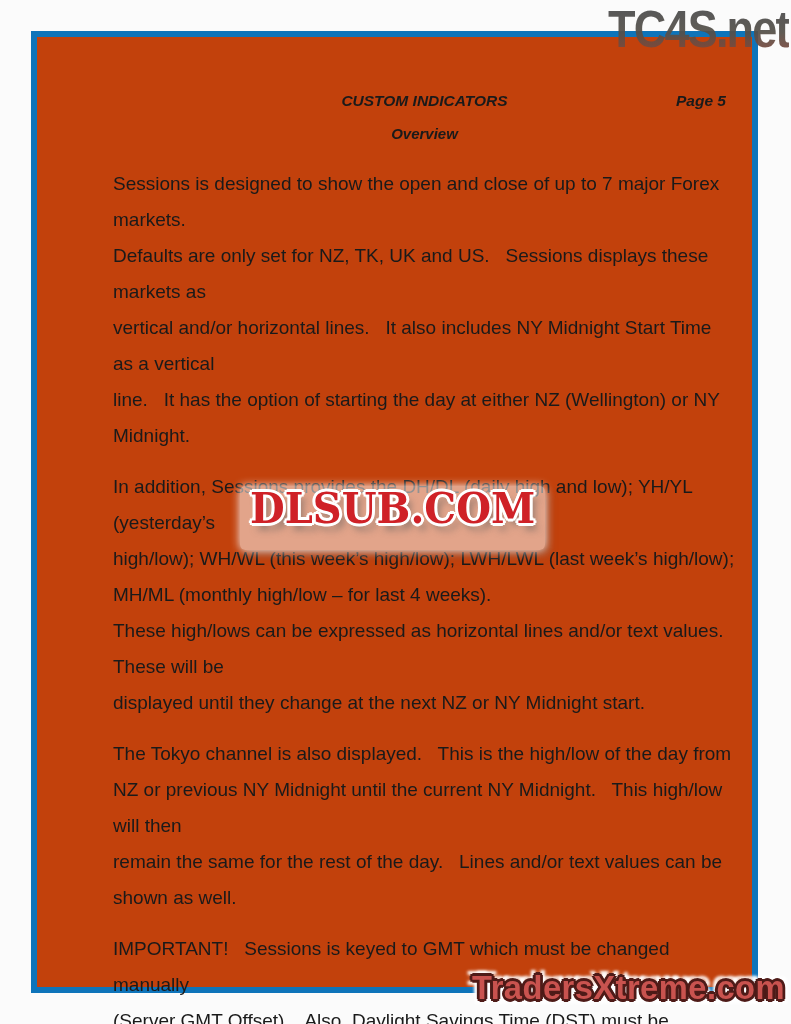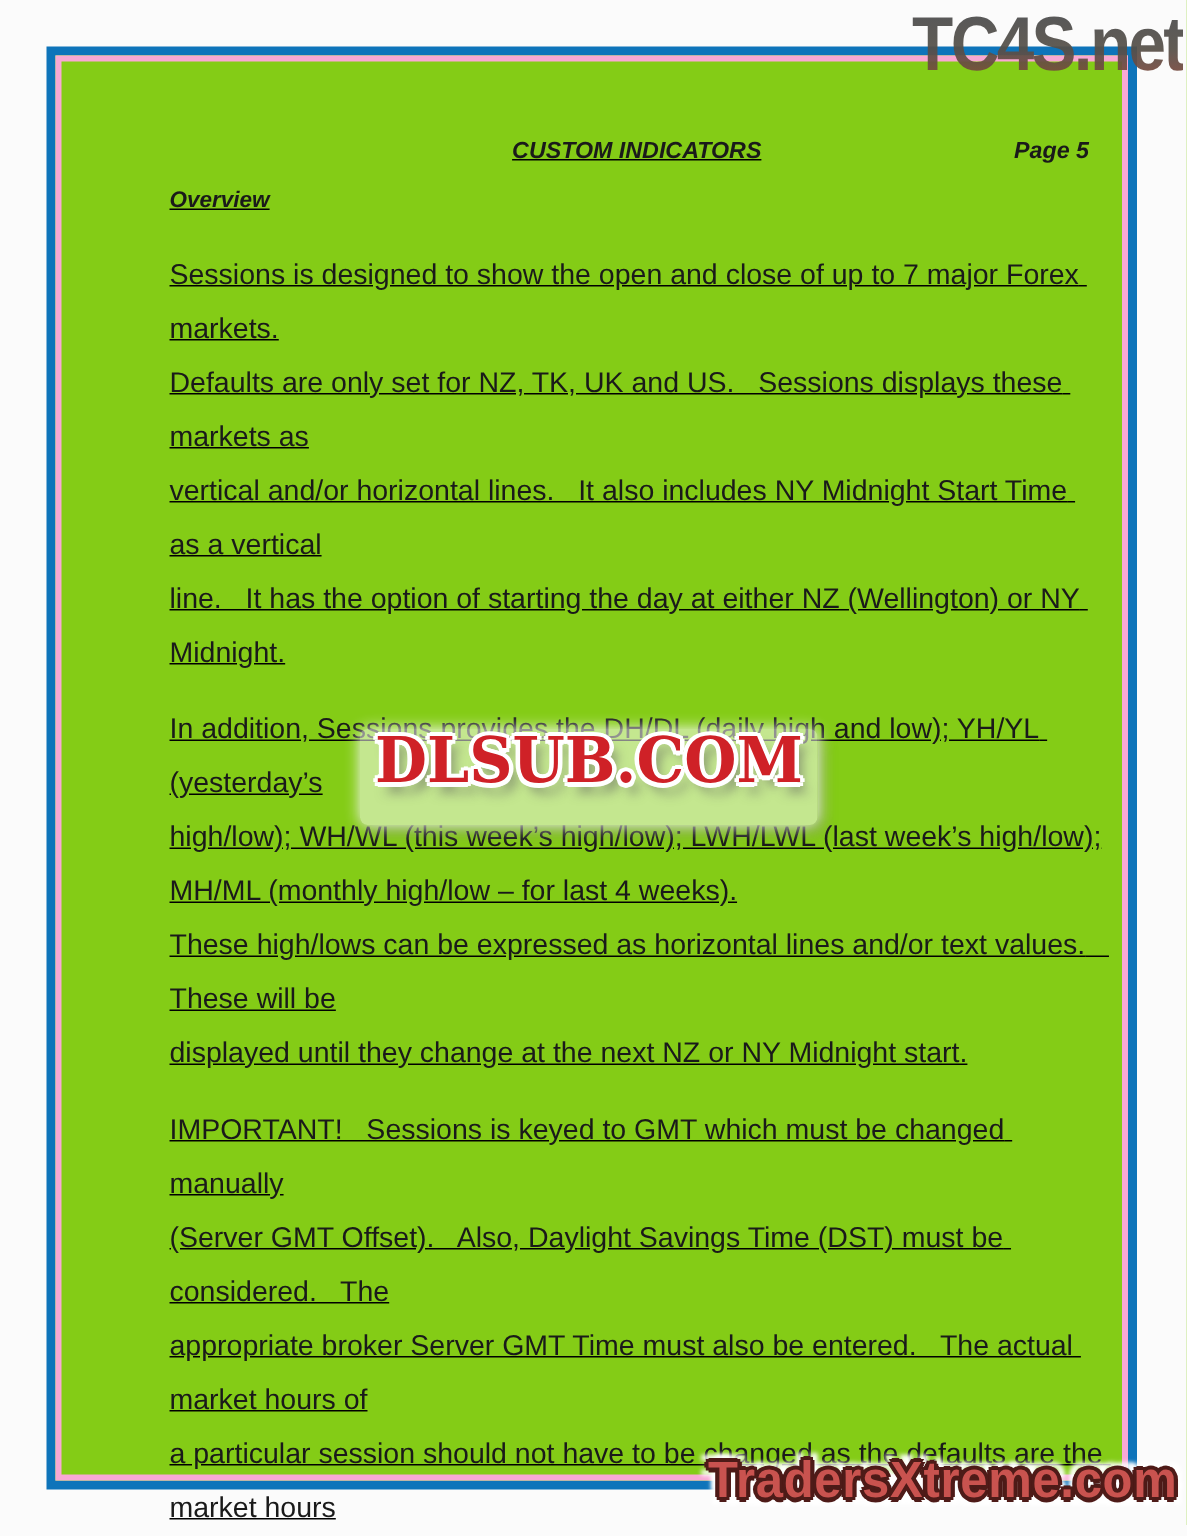--- a/index.html
+++ b/index.html
@@ -24,23 +24,22 @@
     width: 727px;
     height: 962px;
     box-sizing: border-box;
     border: 6px solid #0e74ba;
     background: #ffffff;
   }
   .page-inner {
     width: 100%;
     height: 100%;
     box-sizing: border-box;
-    border: 4px solid #f9a8d4;
-    background: #84cc16;
-    text-decoration: underline;
+    border: 4px solid #c2410c;
+    background: #c2410c;
   }
   .content {
     box-sizing: border-box;
     padding: 50px 12px 0 72px;
     color: #1a1a1a;
     font-size: 15px;
   }
   .doc-header {
     position: relative;
     text-align: center;
@@ -59,21 +58,21 @@
   }
   .section-title {
     text-align: center;
     font-weight: bold;
     font-style: italic;
     font-size: 15.5px;
     line-height: 20px;
     margin-top: 24px;
   }
   .subsection-title {
-    text-align: left;
+    text-align: center;
     font-weight: bold;
     font-style: italic;
     font-size: 15px;
     line-height: 20px;
     margin-top: 13px;
   }
   .body-block {
     margin-top: 22px;
   }
   .bodytext {
@@ -163,20 +162,23 @@
         <div class="body-block">
           <p class="bodytext">Sessions is designed to show the open and close of up to 7 major Forex markets.
 Defaults are only set for NZ, TK, UK and US.   Sessions displays these markets as
 vertical and/or horizontal lines.   It also includes NY Midnight Start Time as a vertical
 line.   It has the option of starting the day at either NZ (Wellington) or NY Midnight.</p>
           <p class="bodytext">In addition, Sessions provides the DH/DL (daily high and low); YH/YL (yesterday’s
 high/low); WH/WL (this week’s high/low); LWH/LWL (last week’s high/low);
 MH/ML (monthly high/low – for last 4 weeks).
 These high/lows can be expressed as horizontal lines and/or text values.   These will be
 displayed until they change at the next NZ or NY Midnight start.</p>
+          <p class="bodytext">The Tokyo channel is also displayed.   This is the high/low of the day from
+NZ or previous NY Midnight until the current NY Midnight.   This high/low will then
+remain the same for the rest of the day.   Lines and/or text values can be shown as well.</p>
           <p class="bodytext">IMPORTANT!   Sessions is keyed to GMT which must be changed manually
 (Server GMT Offset).   Also, Daylight Savings Time (DST) must be considered.   The
 appropriate broker Server GMT Time must also be entered.   The actual market hours of
 a particular session should not have to be changed as the defaults are the market hours
 based on their local time.   For example, the US is always 8AM to 5PM regardless of
 DST.   However, the option to change the market hours is there if ever needed.</p>
         </div>
 
       </div>
     </div>

